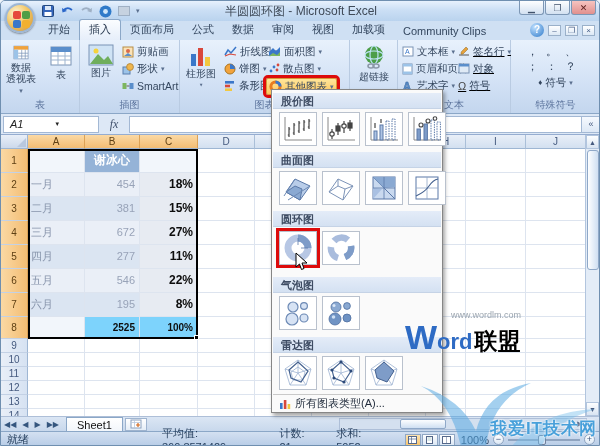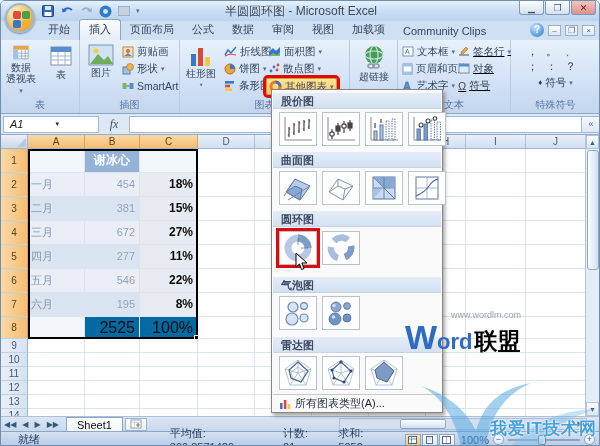--- a/index.html
+++ b/index.html
@@ -67,21 +67,21 @@
   .r-d{height:24px;}.r-8{height:22px;}.r-s{height:14px;}
   .cell{border-right:1px solid #dde4ef;border-bottom:1px solid #dde4ef;height:100%;}
   .cA{width:57px}.cB{width:55px}.cC{width:58px}.cD{width:57px}.cE{width:57px}.cF{width:57px}
   .cG{width:57px}.cH{width:40px}.cI{width:60px}.cJ{width:60px}
   .band1{background:#eaeff7;}.band2{background:#dbe5f2;}
   .sel0{background:#f2f6fb;}
   .namecell{background:#95b3d7;color:#fff;font-weight:bold;text-align:center;font-size:12px;line-height:23px;}
   .t-month{color:#8794ab;padding-left:3px;line-height:23px;font-size:11px;}
   .t-val{color:#98a3b8;text-align:right;padding-right:4px;line-height:23px;}
   .t-pct{color:#0d0d0d;font-weight:bold;text-align:right;padding-right:4px;line-height:23px;font-size:12px;background:#e7ebf2;}
-  .t-tot{color:#0d0d0d;font-weight:normal;text-align:right;padding-right:4px;line-height:21px;font-size:16px;background:#0369a1;}
+  .t-tot{color:#0d0d0d;font-weight:bold;text-align:right;padding-right:4px;line-height:21px;font-size:10px;background:#7dd3fc;}
   .selrect{position:absolute;left:27px;top:14px;width:170px;height:190px;border:2px solid #000;pointer-events:none;}
   .selrect .fillh{position:absolute;right:-3px;bottom:-3px;width:5px;height:5px;background:#000;border:1px solid #fff;}
   
   .vscroll{position:absolute;right:0;top:134px;width:14px;height:281px;background:#e3ecf7;border-left:1px solid #b2c5de;}
   .varrow{height:14px;text-align:center;font-size:7px;color:#44597e;line-height:14px;background:linear-gradient(#fdfeff,#d8e4f2);border:1px solid #b2c5de;}
   .vthumb{position:absolute;left:1px;top:15px;width:12px;height:120px;border:1px solid #8fa8c8;border-radius:3px;
      background:linear-gradient(90deg,#fdfeff,#cfdff2);}
   .vdown{position:absolute;bottom:0;left:0;width:100%;}
   
   .panel{position:absolute;left:270px;top:88px;width:172px;height:324px;background:#fafafa;
@@ -101,21 +101,21 @@
   .sheettab{background:linear-gradient(#ffffff,#f2f6fb);border:1px solid #8ba7c7;border-bottom:none;height:14px;
      padding:0 10px;font-size:11px;color:#111;display:flex;align-items:center;margin-left:4px;}
   .instab{width:22px;height:13px;border:1px solid #9fb4cf;background:linear-gradient(#fff,#e4edf7);margin-left:2px;
      display:flex;align-items:center;justify-content:center;}
   .hscroll{position:absolute;left:338px;top:417px;width:248px;height:12px;background:#d4e0ef;border:1px solid #aebfd8;}
   .hthumb{position:absolute;left:60px;top:0px;width:46px;height:10px;background:linear-gradient(#fdfeff,#cfdff2);
      border:1px solid #8fa8c8;border-radius:2px;}
   .harrow{position:absolute;top:0;width:12px;height:10px;text-align:center;font-size:7px;color:#44597e;line-height:10px;}
   
   .statusbar{position:absolute;left:0;top:430px;width:600px;height:16px;
-     background:linear-gradient(#d3e0f1,#b6cbe6);border-top:1px solid #8ba7c7;display:flex;align-items:center;color:#27405f;padding-left:11px;}
+     background:linear-gradient(#d3e0f1,#b6cbe6);border-top:1px solid #8ba7c7;display:flex;align-items:center;color:#27405f;}
   .stat{margin-right:18px;}
   .viewbtns{display:flex;gap:1px;margin-left:auto;}
   .vb{width:16px;height:12px;border:1px solid #90a7c4;background:linear-gradient(#fdfeff,#dbe7f4);
       display:flex;align-items:center;justify-content:center;}
   .vb.on{background:linear-gradient(#fde3b0,#f8c671);}
   .zoomwrap{display:flex;align-items:center;gap:4px;margin:0 6px;}
   .ztrack{position:relative;width:72px;height:2px;background:#8fa4c0;}
   .znotch{position:absolute;left:34px;top:-3px;width:1px;height:8px;background:#6d87a8;}
   .zthumb{position:absolute;left:30px;top:-4px;width:8px;height:10px;background:linear-gradient(#fdfeff,#cfdff2);border:1px solid #71819c;border-radius:2px;}
   .zbtn{width:11px;height:11px;border-radius:50%;border:1px solid #8fa4c0;background:linear-gradient(#fff,#dce8f5);

